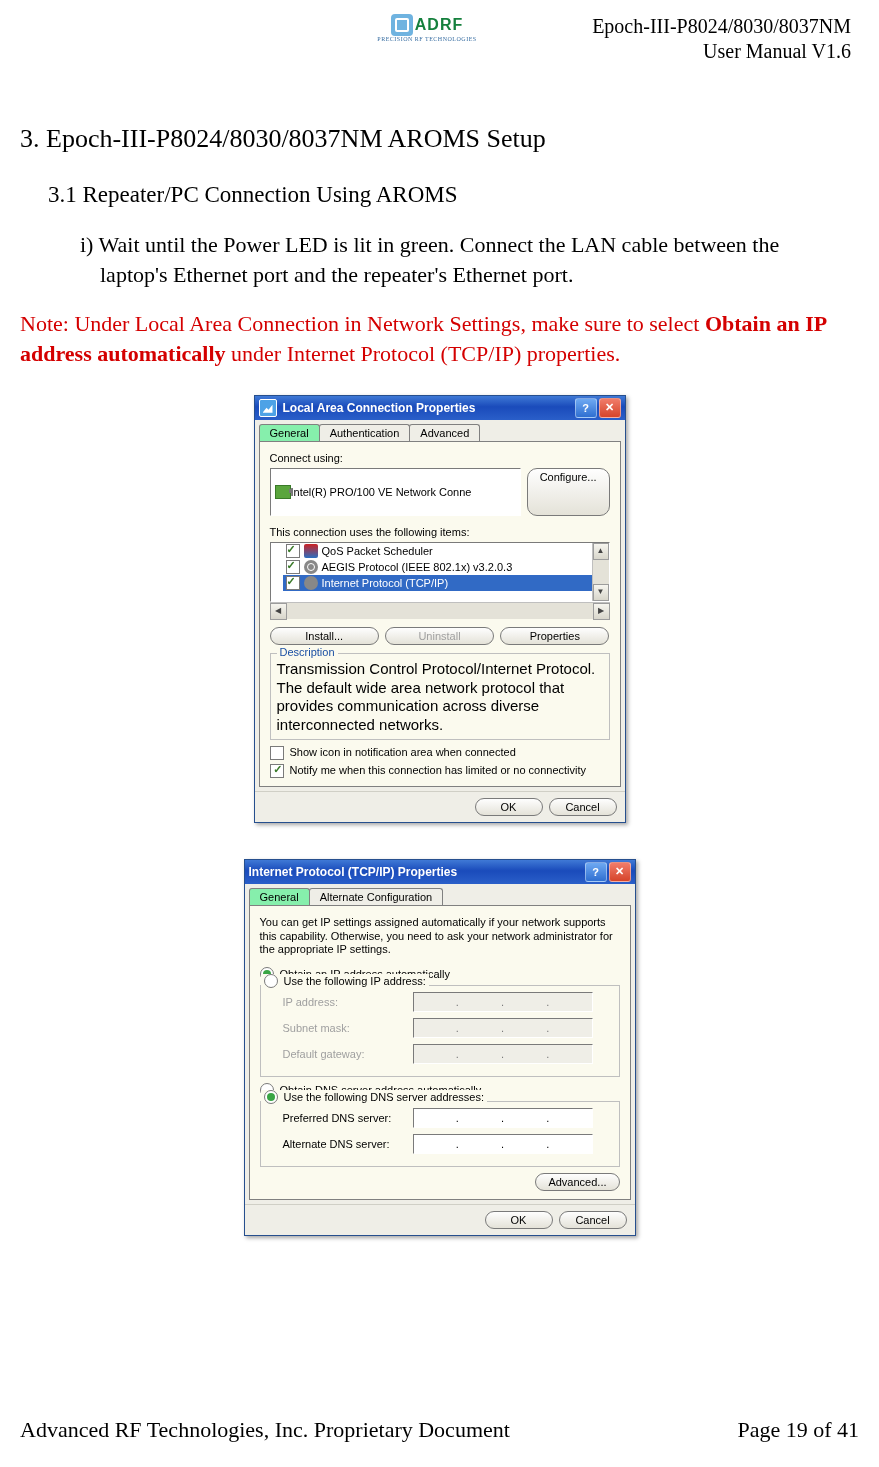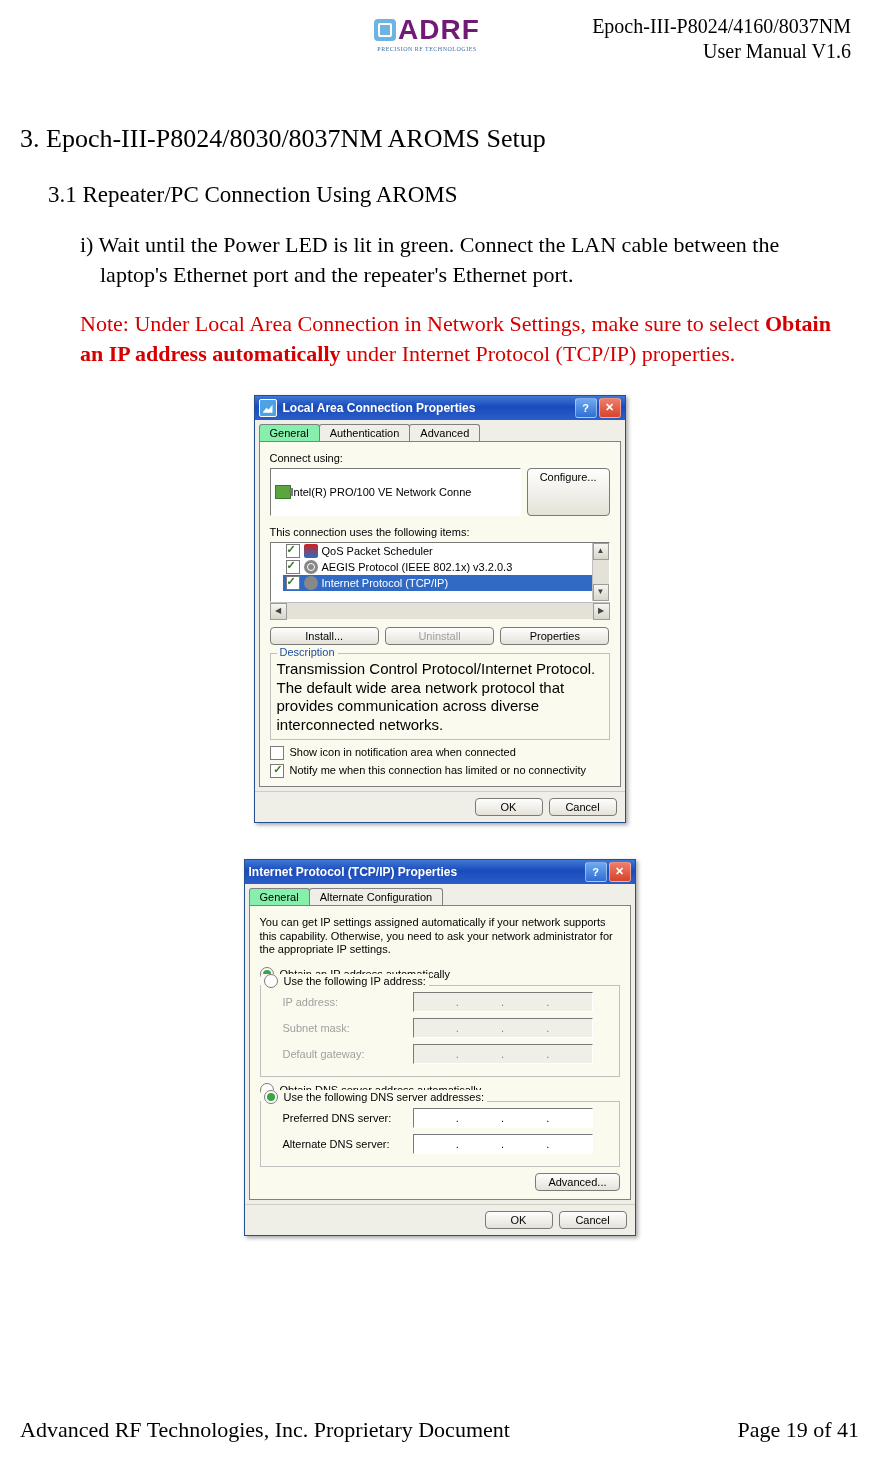--- a/index.html
+++ b/index.html
@@ -42,23 +42,23 @@
   .logo-glyph::after {
     content: "";
     position: absolute;
     inset: 4px;
     border: 2px solid #fff;
     border-radius: 2px;
   }
   .logo-text {
     font-family: Arial, sans-serif;
     font-weight: 900;
-    font-size: 28px;
+    font-size: 16px;
     letter-spacing: 1px;
-    color: #701a75;
+    color: #15803d;
   }
   .logo-sub {
     font-size: 6px;
     color: #3a6fa3;
     letter-spacing: 0.5px;
   }
   .hdr-right {
     text-align: right;
     font-size: 20px;
     line-height: 1.25;
@@ -78,21 +78,20 @@
     font-size: 22px;
     margin-left: 60px;
     margin-right: 10px;
     line-height: 1.35;
     margin-bottom: 20px;
   }
   .indent2 { padding-left: 20px; text-indent: -20px; display: block; }
   .note {
     color: #d40000;
     font-size: 22px;
-    margin-left: 60px;
     margin-right: 0;
     line-height: 1.35;
     margin-bottom: 26px;
   }
   .note b { font-weight: bold; }
   .dialogs {
     display: flex;
     flex-direction: column;
     align-items: center;
     gap: 36px;
@@ -184,21 +183,21 @@
   .adapter-ico {
     width: 14px; height: 12px;
     background: #5aa53d;
     border: 1px solid #3a7a28;
     position: relative;
   }
   .adapter-ico::after { content:""; position:absolute; right:-3px; top:3px; width:4px; height:4px; background:#777; }
   .btn {
     border: 1px solid #7a7a7a;
     background: linear-gradient(#fefefe,#e4e2d8);
-    border-radius: 4px;
+    border-radius: 10px;
     padding: 2px 12px;
     font-size: 11px;
     text-align: center;
     min-width: 68px;
     box-sizing: border-box;
   }
   .btn.disabled { color: #a0a0a0; }
   .listbox {
     border: 1px solid #7a7a7a;
     border-right-color: #fff;
@@ -339,21 +338,21 @@
 <div class="page">
   <div class="header-row">
     <div class="logo-box">
       <div class="logo-top">
         <span class="logo-glyph"></span>
         <span class="logo-text">ADRF</span>
       </div>
       <div class="logo-sub">PRECISION RF TECHNOLOGIES</div>
     </div>
     <div class="hdr-right">
-      <div>Epoch-III-P8024/4160/8037NM</div>
+      <div>Epoch-III-P8024/8030/8037NM</div>
       <div>User Manual V1.6</div>
     </div>
   </div>
 
   <div class="h1">3.  Epoch-III-P8024/8030/8037NM AROMS Setup</div>
   <div class="h2">3.1 Repeater/PC Connection Using AROMS</div>
 
   <div class="body-p">
     <span class="indent2">i) Wait until the Power LED is lit in green.  Connect the LAN cable between the laptop's Ethernet port and the repeater's Ethernet port.</span>
   </div>

